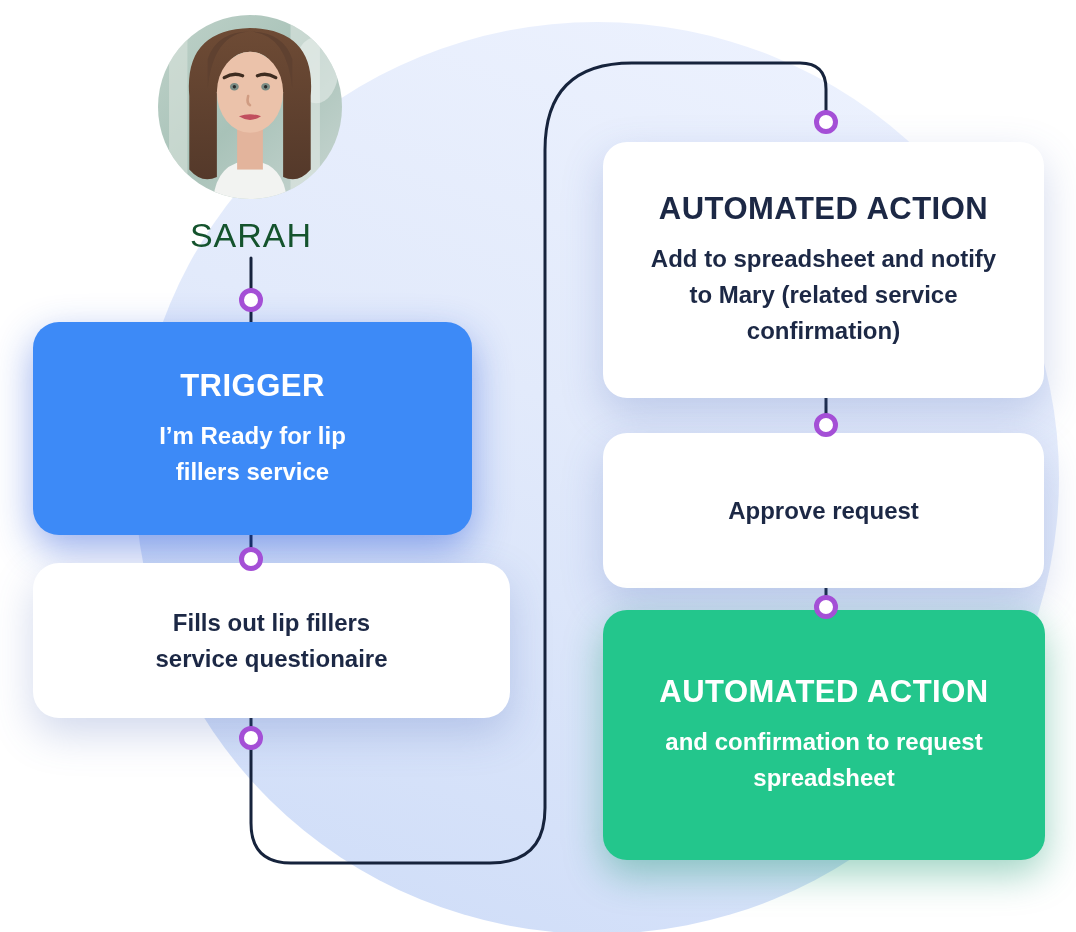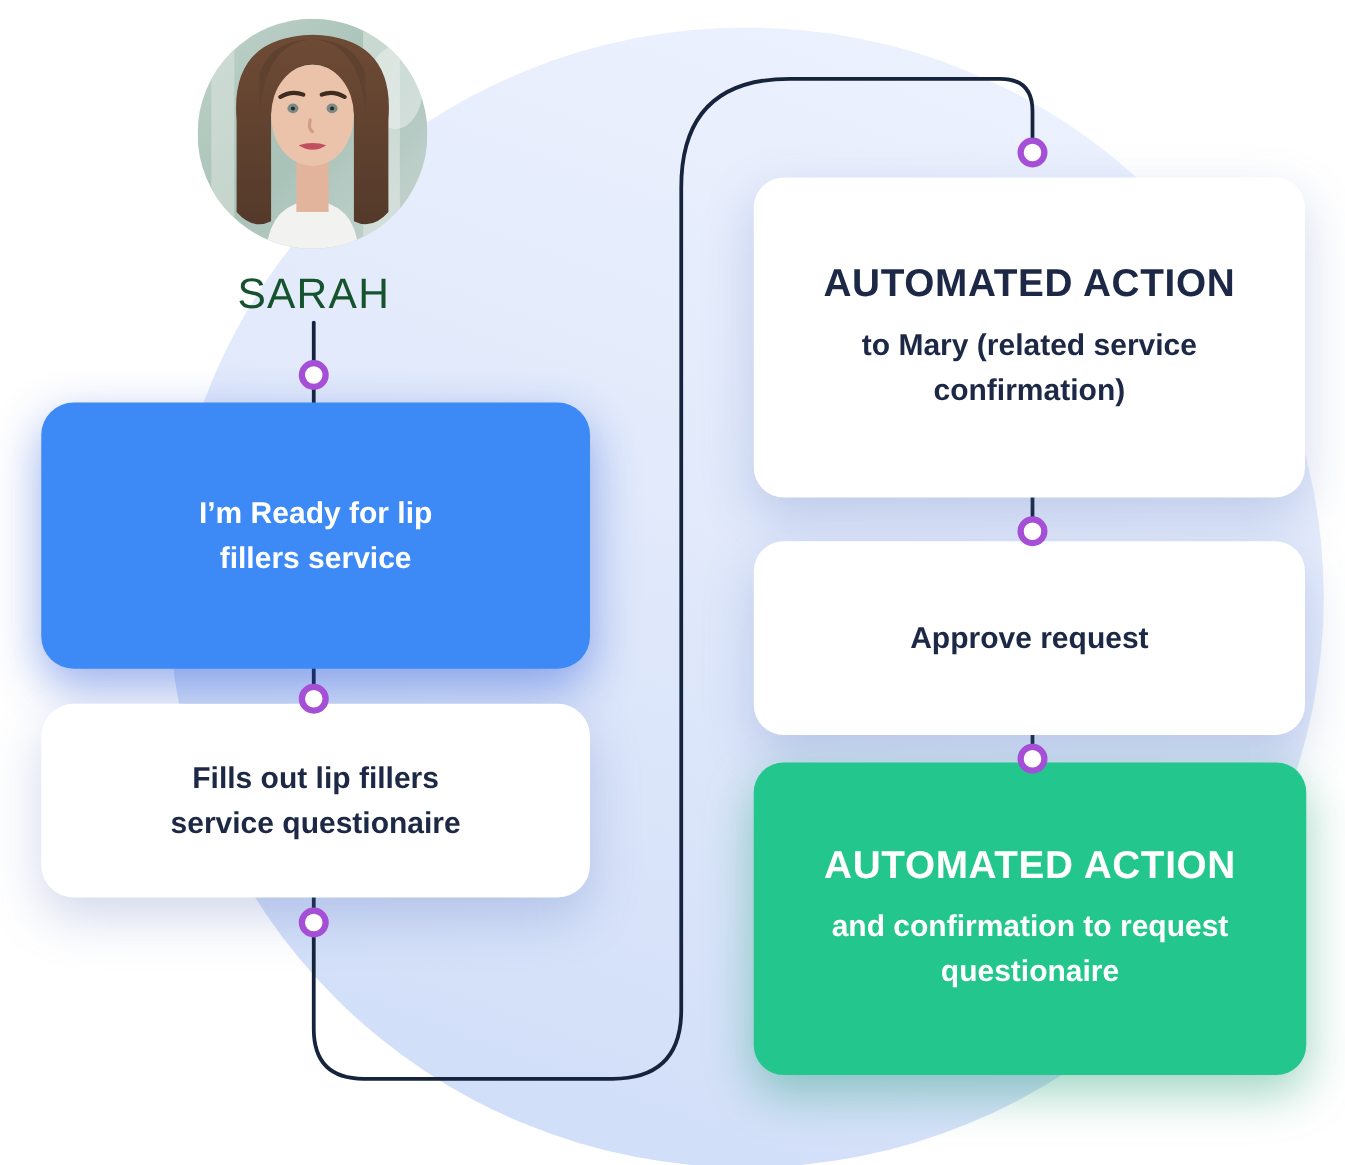--- a/index.html
+++ b/index.html
@@ -29,21 +29,21 @@
   .card{
     position:absolute;display:flex;flex-direction:column;justify-content:center;
     align-items:center;text-align:center;z-index:4;box-sizing:border-box;
   }
   .card-blue{
     left:33px;top:322px;width:439px;height:213px;border-radius:26px;
     background:#3D8AF7;color:#ffffff;
     box-shadow:0 14px 38px rgba(29,78,216,0.45);
   }
   .card-white-1{
-    left:33px;top:563px;width:439px;height:155px;border-radius:26px;
+    left:33px;top:563px;width:477px;height:155px;border-radius:26px;
     background:#ffffff;color:#1C2845;
     box-shadow:0 16px 40px rgba(76,104,182,0.25);
   }
   .card-white-2{
     left:603px;top:142px;width:441px;height:256px;border-radius:24px;
     background:#ffffff;color:#1C2845;
     box-shadow:0 16px 40px rgba(76,104,182,0.25);
   }
   .card-white-3{
     left:603px;top:433px;width:441px;height:155px;border-radius:24px;
@@ -116,43 +116,45 @@
       <circle cx="41.5" cy="39" r="0.9" fill="#2A2A2A"></circle>
       <circle cx="58.5" cy="39" r="0.9" fill="#2A2A2A"></circle>
       <path d="M49 44 Q48 48 50 49" stroke="#D09C82" stroke-width="1.4" fill="none" stroke-linecap="round"></path>
       <path d="M44 55 Q50 59 56 55 Q50 53 44 55 Z" fill="#C14F5E"></path>
     </svg>
   </div>
 
   <div class="persona-name">SARAH</div>
 
   <div class="card card-blue">
+    <div class="card-title">TRIGGER</div>
     <div class="card-line">I’m Ready for lip</div>
     <div class="card-line">fillers service</div>
   </div>
 
   <div class="card card-white-1">
     <div class="card-line">Fills out lip fillers</div>
     <div class="card-line">service questionaire</div>
   </div>
 
   <div class="card card-white-2">
     <div class="card-title">AUTOMATED ACTION</div>
+    <div class="card-line">Add to spreadsheet and notify</div>
     <div class="card-line">to Mary (related service</div>
     <div class="card-line">confirmation)</div>
   </div>
 
   <div class="card card-white-3">
     <div class="card-line">Approve request</div>
   </div>
 
   <div class="card card-green">
     <div class="card-title">AUTOMATED ACTION</div>
     <div class="card-line">and confirmation to request</div>
-    <div class="card-line">questionaire</div>
+    <div class="card-line">spreadsheet</div>
   </div>
 
   <div class="node n1"></div>
   <div class="node n2"></div>
   <div class="node n3"></div>
   <div class="node n4"></div>
   <div class="node n5"></div>
   <div class="node n6"></div>
 
 </div>

